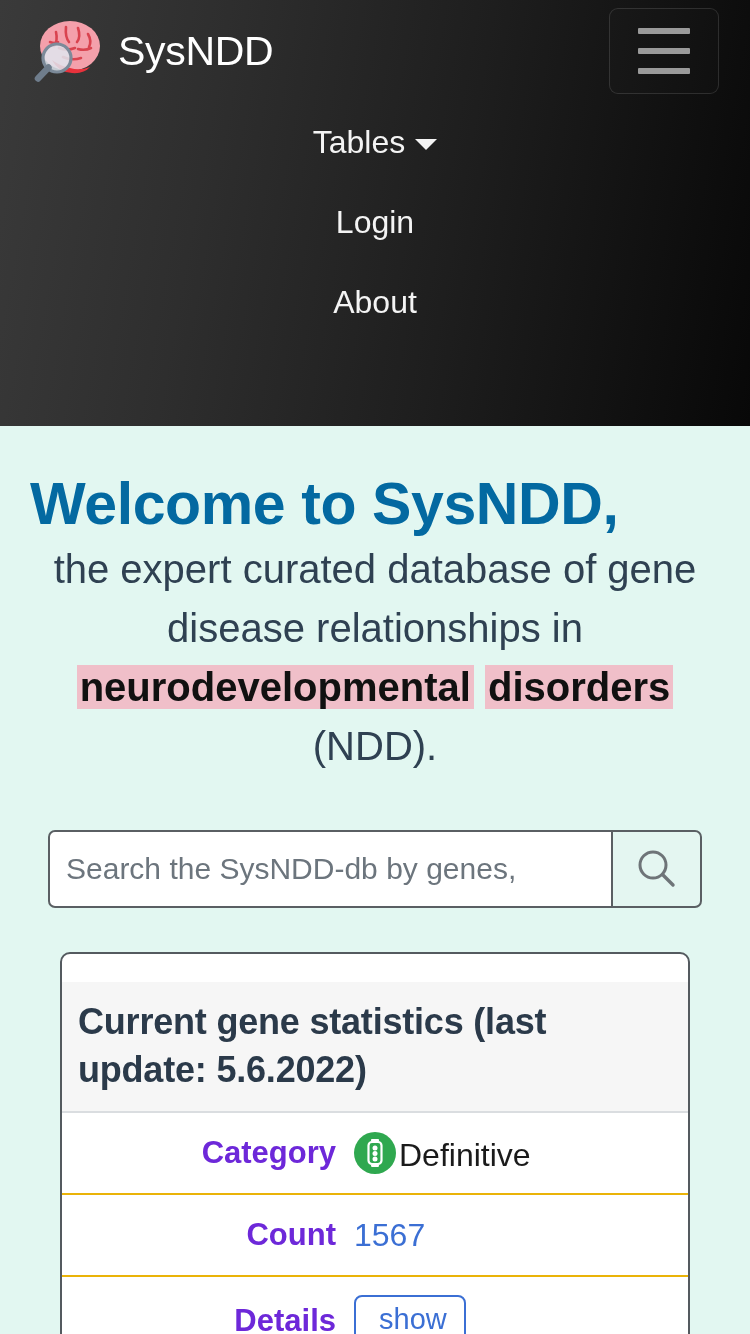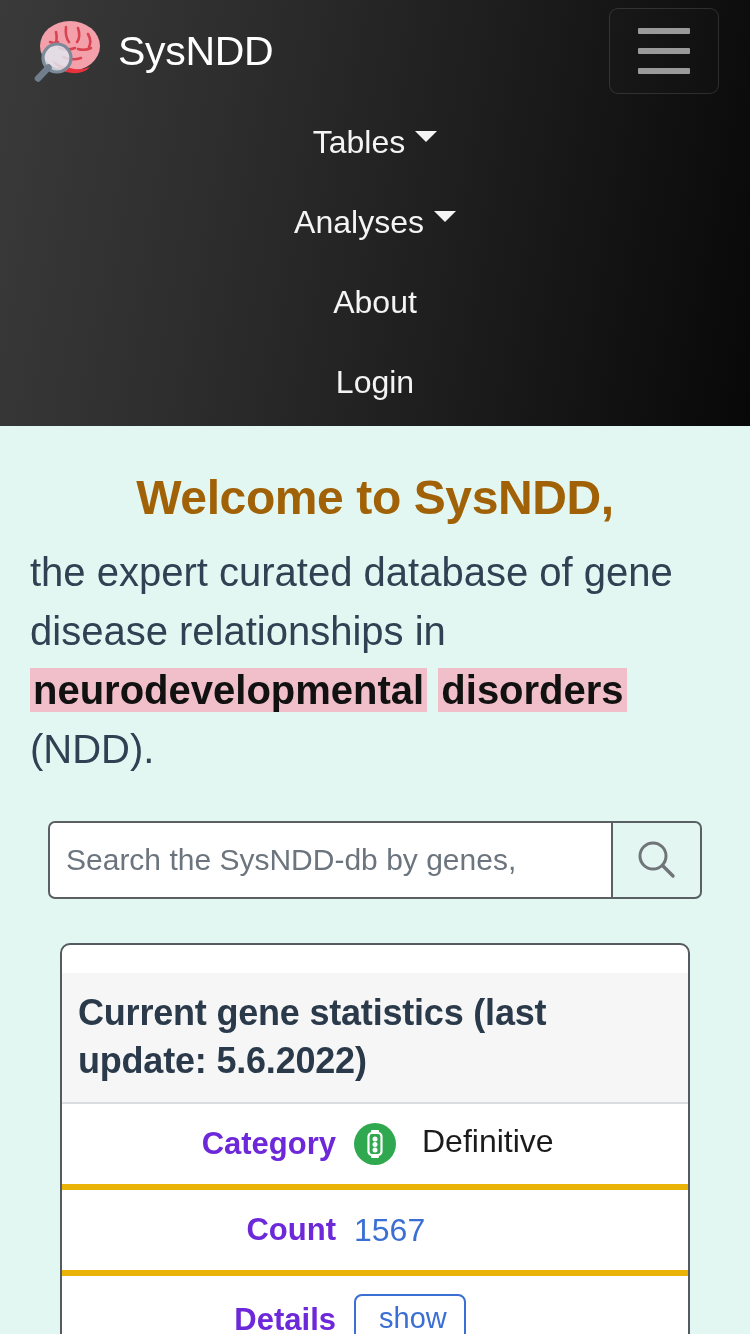--- a/index.html
+++ b/index.html
@@ -86,20 +86,21 @@
   }
   .nav-item {
     height: 80px;
     display: flex;
     align-items: center;
     justify-content: center;
     cursor: pointer;
   }
   .nav-link {
     display: inline-flex;
+    align-items: center;
     gap: 10px;
     font-size: 32px;
     color: #f4f4f4;
     text-decoration: none;
     line-height: 1;
     white-space: nowrap;
   }
   .caret {
     display: inline-block;
     width: 0; height: 0;
@@ -109,49 +110,48 @@
     margin-top: 5px;
   }
 
   
   .hero {
     background: #e2f7f1;
     padding: 44px 30px 0 30px;
   }
 
   .hero-title {
-    text-align: center;
-    font-size: 48px;
+    text-align: left;
+    font-size: 59px;
     font-weight: bold;
-    color: #a16207;
+    color: #0369a1;
     line-height: 1.18;
     letter-spacing: -0.4px;
   }
 
   .hero-sub {
-    text-align: left;
+    text-align: center;
     font-size: 40px;
     font-weight: 400;
     color: #2f4152;
     line-height: 1.48;
-    margin-top: 16px;
   }
 
   .hl {
     background: #f0bfc9;
     color: #111111;
     font-weight: bold;
     padding: 0 3px;
     box-decoration-break: clone;
     -webkit-box-decoration-break: clone;
   }
 
   
   .search-wrap {
-    margin: 42px 18px 0 18px;
+    margin: 54px 18px 0 18px;
     display: flex;
     height: 78px;
   }
   .search-input {
     flex: 1 1 auto;
     height: 78px;
     border: 2px solid #5a5f63;
     border-right: 1px solid #5a5f63;
     border-radius: 7px 0 0 7px;
     background: #ffffff;
@@ -196,21 +196,21 @@
     color: #2b3a4a;
     line-height: 1.32;
     letter-spacing: -0.2px;
   }
 
   table.stats {
     width: 100%;
     border-collapse: collapse;
     table-layout: fixed;
   }
-  table.stats tr.data-row > * { border-top: 6px solid #eab308; }
+  table.stats tr.data-row > * { border-top: 2px solid #eab308; }
   table.stats tr.first-row > * { border-top: 0; }
   table.stats tr.group-sep > td {
     height: 14px;
     padding: 0;
     background: #e2e5e8;
     border-top: 1px solid #d3d7da;
     border-bottom: 1px solid #d3d7da;
   }
 
   th.rowlabel {
@@ -225,22 +225,22 @@
   }
   td.rowvalue {
     vertical-align: middle;
     padding: 18px 10px 18px 0;
     font-size: 31px;
     color: #212529;
   }
 
   .cat-cell {
     display: flex;
-    align-items: flex-start;
-    gap: 26px;
+    align-items: flex-end;
+    gap: 3px;
   }
   .cat-dot {
     width: 42px; height: 42px;
     border-radius: 50%;
     flex: 0 0 auto;
     display: flex;
     align-items: center;
     justify-content: center;
   }
   .cat-dot.green  { background: #2fa84f; }
@@ -303,32 +303,26 @@
 
   <ul class="nav-list">
     <li class="nav-item">
       <a class="nav-link" href="#">
         <span>Tables</span>
         <i class="caret"></i>
       </a>
     </li>
     <li class="nav-item">
       <a class="nav-link" href="#">
-        <span>Analyses</span>
-        <i class="caret"></i>
+        <span>Login</span>
       </a>
     </li>
     <li class="nav-item">
       <a class="nav-link" href="#">
         <span>About</span>
-      </a>
-    </li>
-    <li class="nav-item">
-      <a class="nav-link" href="#">
-        <span>Login</span>
       </a>
     </li>
   </ul>
 </nav>
 
 <section class="hero">
 
   <h1 class="hero-title">Welcome to SysNDD,</h1>
 
   <p class="hero-sub"><span>the expert curated database of gene disease relationships in </span><span class="hl">neurodevelopmental</span><span> </span><span class="hl">disorders</span><span> (NDD).</span></p>

